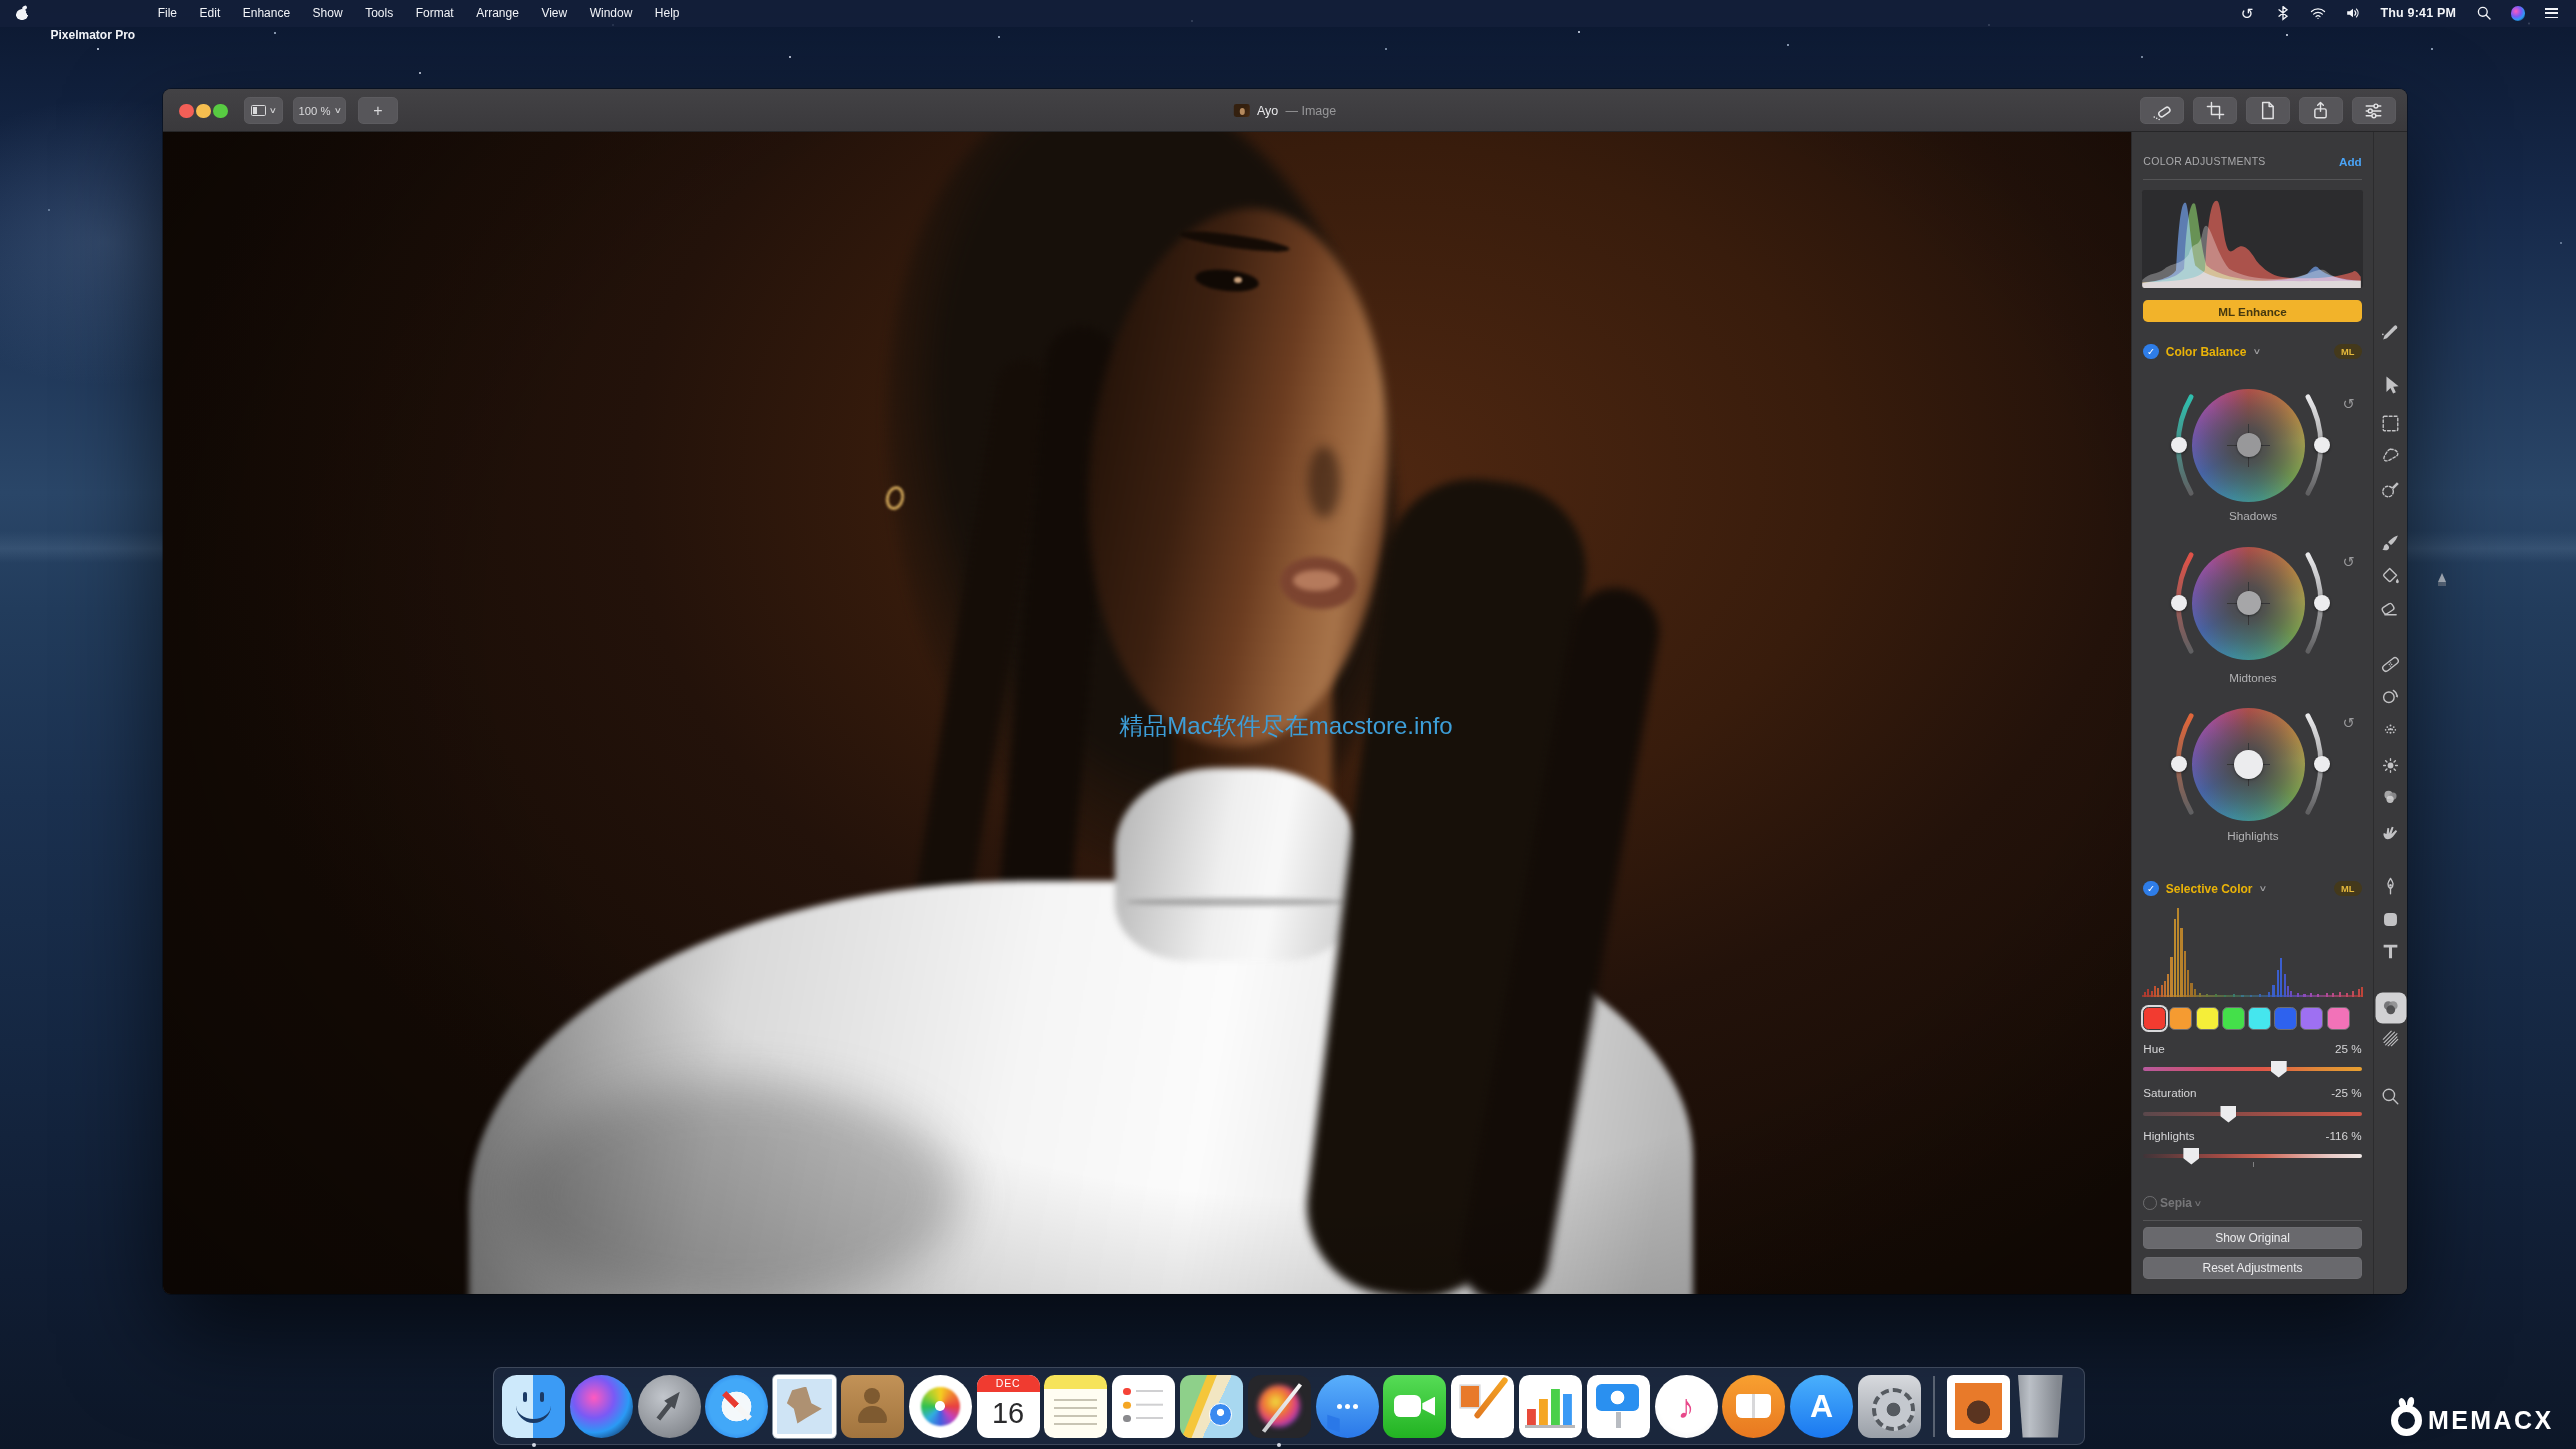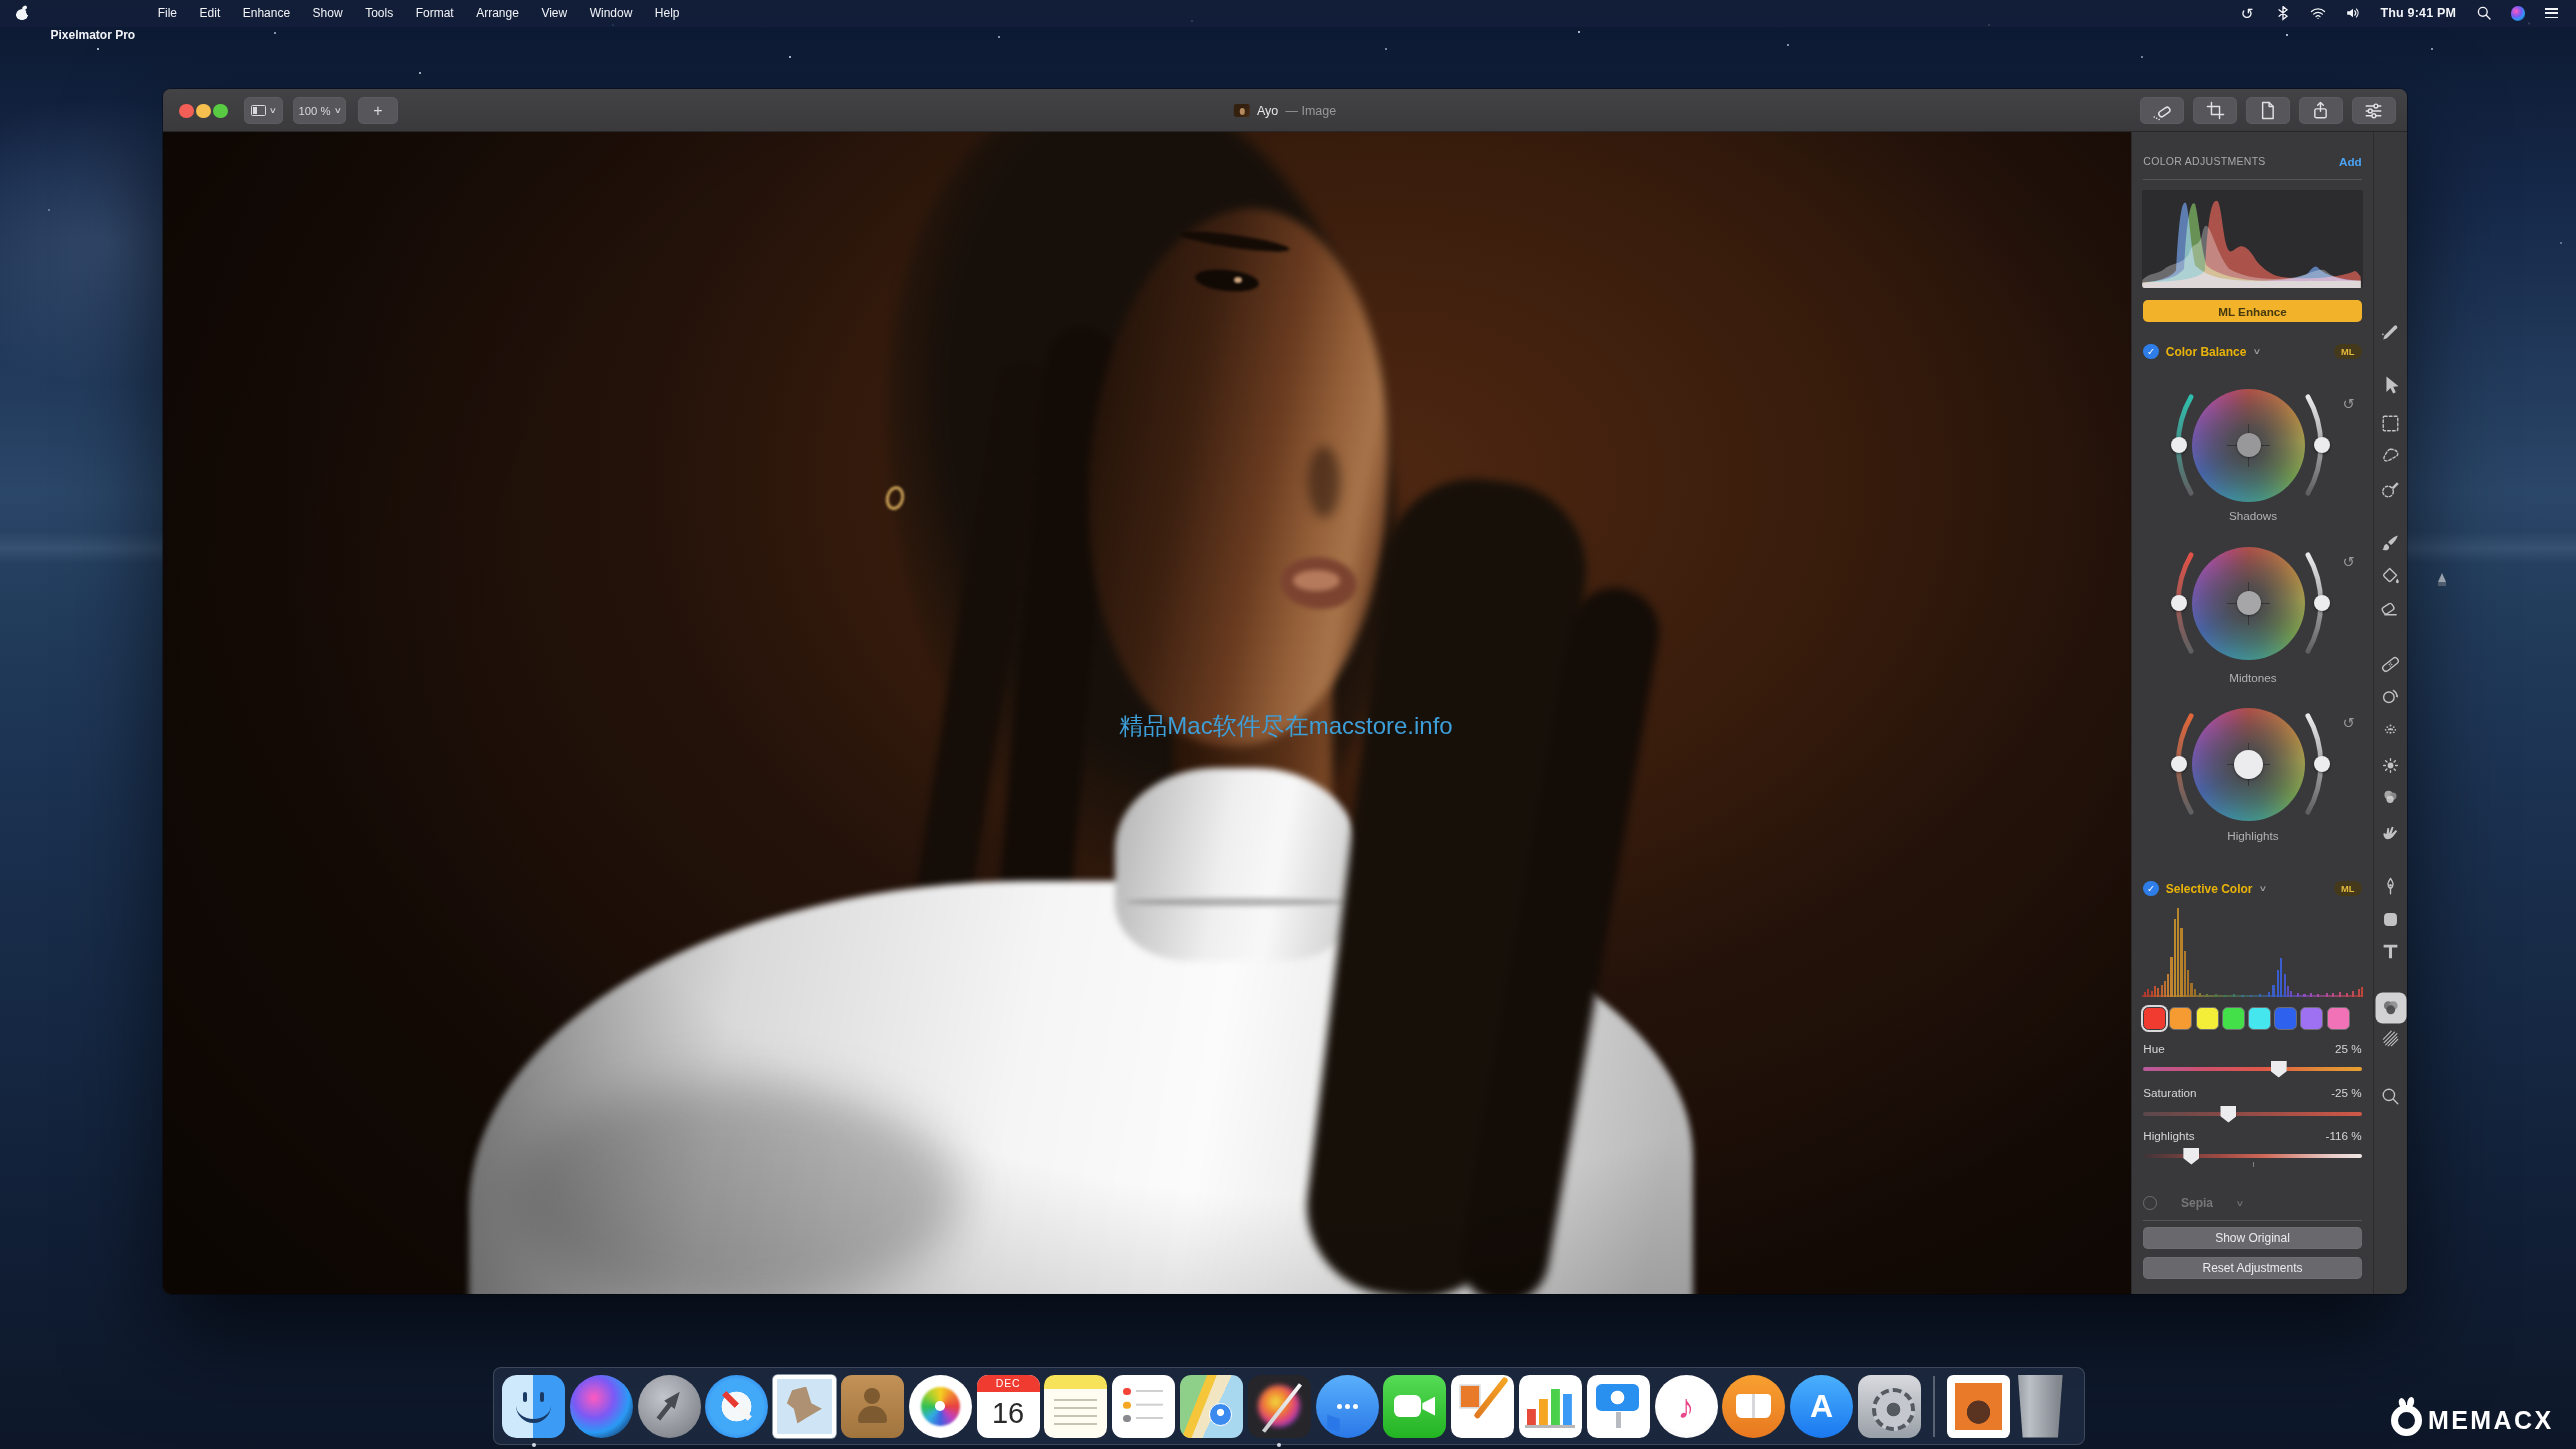--- a/index.html
+++ b/index.html
@@ -142,21 +142,21 @@
 
   .slider-label-row { display:flex; justify-content:space-between; font-size:11.7px; color:#d6d6d8; }
   .track { position:absolute; left:11.3px; right:11.3px; height:4px; border-radius:2.4px; }
   .track.hue { background:linear-gradient(90deg,#b85a9e,#d0506a 30%,#e05848 55%,#e08838 80%,#e8a030); }
   .track.sat { background:linear-gradient(90deg,#5a484c,#8a4a46 40%,#d05848); }
   .track.bri { background:linear-gradient(90deg,#403438,#a04a44 35%,#d06858 55%,#e8c8c4 85%,#f0e8e6); }
   .knob-slider { position:absolute; top:-6.4px; width:16px; height:17px; background:#ececee;
     clip-path:polygon(0 0,100% 0,100% 62%,50% 100%,0 62%); box-shadow:0 0.8px 1.6px rgba(0,0,0,.5); }
   .tick { position:absolute; left:50%; top:8px; width:1.6px; height:4.8px; background:#808082; }
 
-  .sepia-row { top:1064px; display:flex; align-items:center; gap:24px; opacity:.55; }
+  .sepia-row { top:1064px; display:flex; align-items:center; gap:3px; opacity:.55; }
   .chk-off { width:13.7px; height:13.7px; border-radius:50%; border:1.3px solid #9a9a9c; flex:none; }
   .sb-btn { height:22px; background:#69696d; border-radius:4.8px; color:#ececee; font-size:12px;
     display:flex; align-items:center; justify-content:center; box-shadow:inset 0 0 0 0.4px rgba(255,255,255,.08); }
 
   
   .toolstrip { position:absolute; left:2210px; top:43px; width:34px; height:1162px; background:#39393b; border-left:0.8px solid #2c2c2e; }
   .tool { position:absolute; left:50%; transform:translate(-50%,-50%); width:24px; height:24px;
     display:flex; align-items:center; justify-content:center; }
   .tool svg { stroke:#c2c2c4; fill:none; stroke-width:1.7; stroke-linecap:round; stroke-linejoin:round; }
   .tool svg .f { fill:#c2c2c4; stroke:none; }

